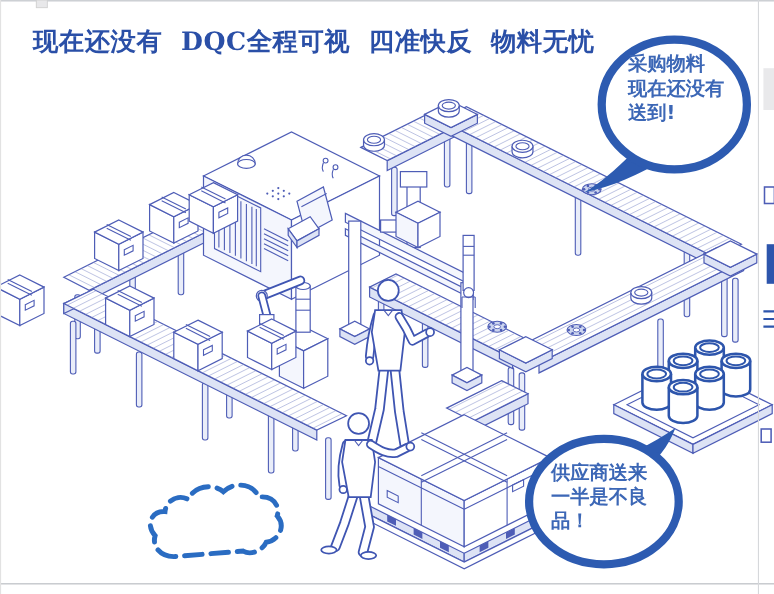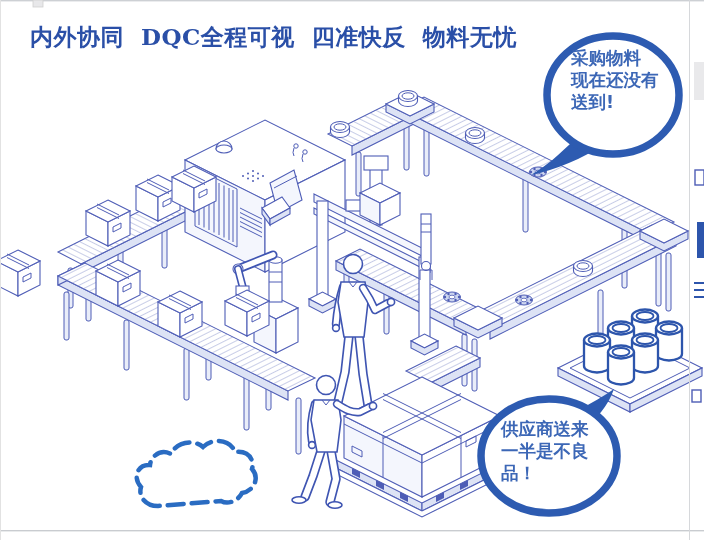--- a/index.html
+++ b/index.html
@@ -15,21 +15,21 @@
   .tube-o{stroke:#3f55b2;fill:none;stroke-linecap:round;stroke-linejoin:round;}
   .tube-i{stroke:#ffffff;fill:none;stroke-linecap:round;stroke-linejoin:round;}
   .person{stroke:#3f55b2;stroke-width:1.6;fill:#ffffff;}
   .bold{stroke:#2d55ac;stroke-width:2.3;fill:#ffffff;}
   .bt{font-family:"DejaVu Sans","Liberation Sans",sans-serif;font-weight:bold;font-size:17.5px;fill:#3c67b6;}
 </style>
 </head>
 <body>
 
 <div id="stage">
-  <div id="title">内外协同  DQC全程可视  四准快反  物料无忧</div>
+  <div id="title">现在还没有  DQC全程可视  四准快反  物料无忧</div>
 
   <svg width="704" height="540" viewBox="0 0 704 540">
     <defs>
       <pattern id="hatchA" width="6" height="5" patternUnits="userSpaceOnUse" patternTransform="rotate(-26.57)">
         <line x1="0" y1="0" x2="6" y2="0" stroke="#8691cb" stroke-width="0.9"></line>
       </pattern>
       <pattern id="hatchB" width="6" height="5" patternUnits="userSpaceOnUse" patternTransform="rotate(26.57)">
         <line x1="0" y1="0" x2="6" y2="0" stroke="#8691cb" stroke-width="0.9"></line>
       </pattern>
       <g id="carton">

